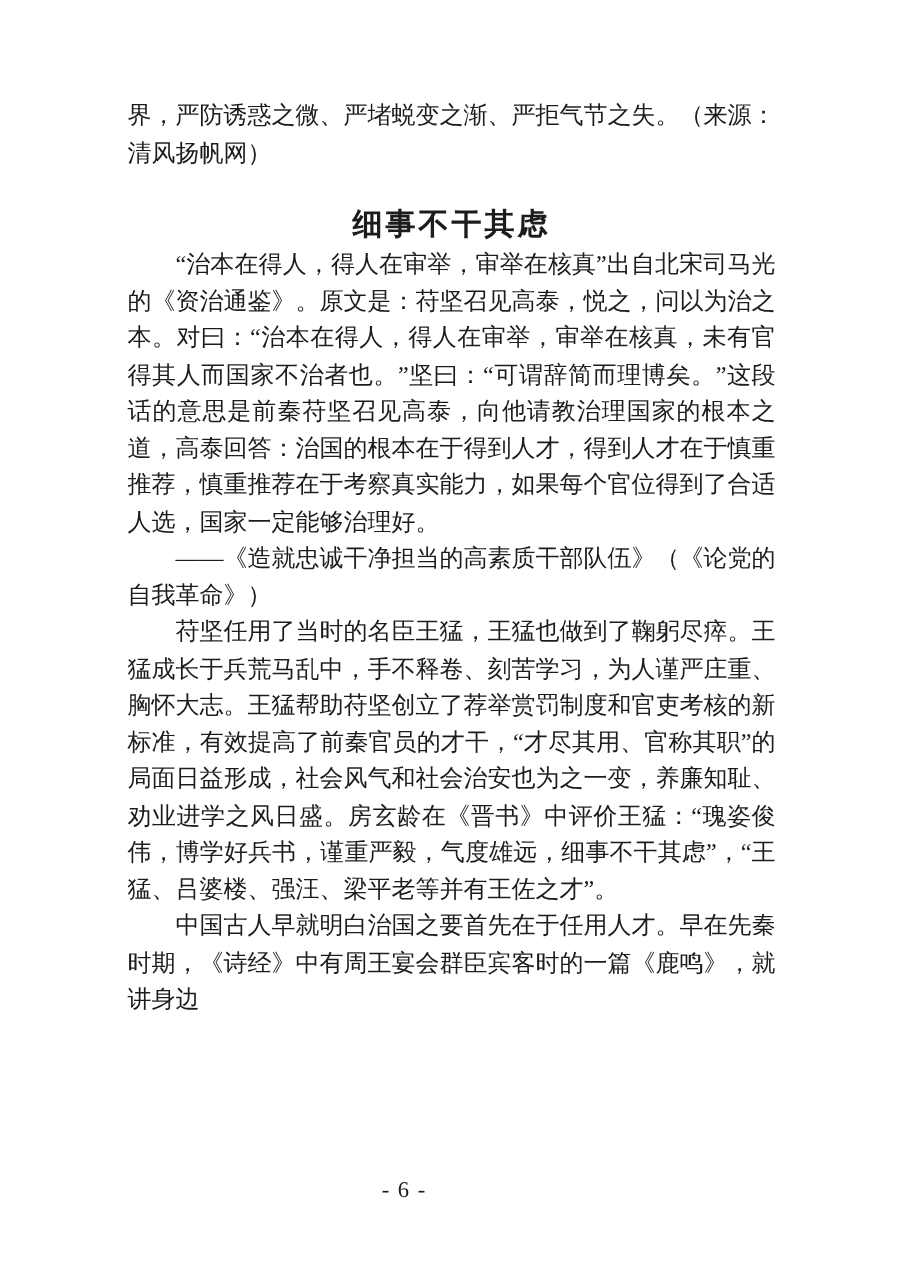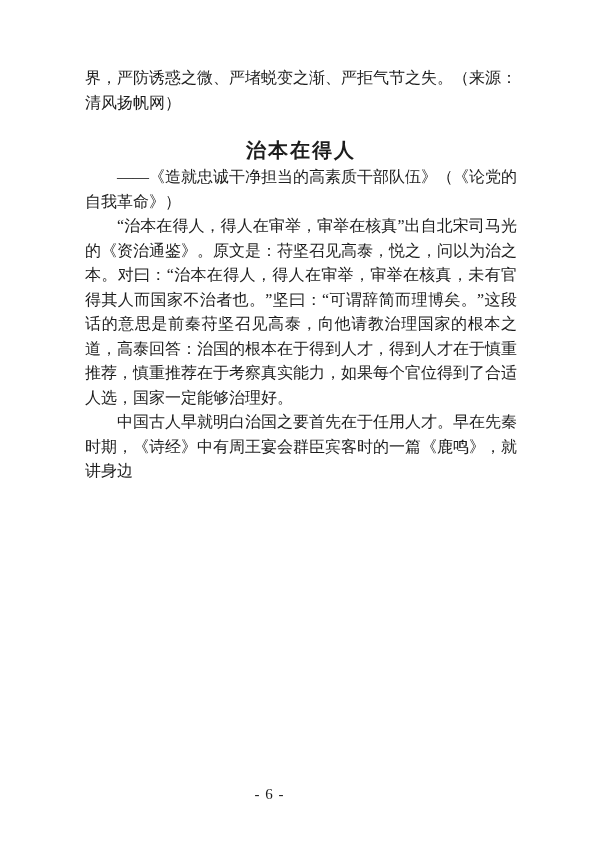--- a/index.html
+++ b/index.html
@@ -64,19 +64,20 @@
     letter-spacing: 1px;
     color: #1c1c1c;
   }
 </style>
 </head>
 <body>
 
 <div class="page">
   <div class="textcol">
     <p class="carryover">界，严防诱惑之微、严堵蜕变之渐、严拒气节之失。（来源：清风扬帆网）</p>
-    <h1 class="article-title">治本在得人</h1>
+    <h1 class="article-title">细事不干其虑</h1>
+    <p class="para">“治本在得人，得人在审举，审举在核真”出自北宋司马光的《资治通鉴》。原文是：苻坚召见高泰，悦之，问以为治之本。对曰：“治本在得人，得人在审举，审举在核真，未有官得其人而国家不治者也。”坚曰：“可谓辞简而理博矣。”这段话的意思是前秦苻坚召见高泰，向他请教治理国家的根本之道，高泰回答：治国的根本在于得到人才，得到人才在于慎重推荐，慎重推荐在于考察真实能力，如果每个官位得到了合适人选，国家一定能够治理好。</p>
     <p class="para">——《造就忠诚干净担当的高素质干部队伍》（《论党的自我革命》）</p>
-    <p class="para">“治本在得人，得人在审举，审举在核真”出自北宋司马光的《资治通鉴》。原文是：苻坚召见高泰，悦之，问以为治之本。对曰：“治本在得人，得人在审举，审举在核真，未有官得其人而国家不治者也。”坚曰：“可谓辞简而理博矣。”这段话的意思是前秦苻坚召见高泰，向他请教治理国家的根本之道，高泰回答：治国的根本在于得到人才，得到人才在于慎重推荐，慎重推荐在于考察真实能力，如果每个官位得到了合适人选，国家一定能够治理好。</p>
+    <p class="para">苻坚任用了当时的名臣王猛，王猛也做到了鞠躬尽瘁。王猛成长于兵荒马乱中，手不释卷、刻苦学习，为人谨严庄重、胸怀大志。王猛帮助苻坚创立了荐举赏罚制度和官吏考核的新标准，有效提高了前秦官员的才干，“才尽其用、官称其职”的局面日益形成，社会风气和社会治安也为之一变，养廉知耻、劝业进学之风日盛。房玄龄在《晋书》中评价王猛：“瑰姿俊伟，博学好兵书，谨重严毅，气度雄远，细事不干其虑”，“王猛、吕婆楼、强汪、梁平老等并有王佐之才”。</p>
     <p class="para">中国古人早就明白治国之要首先在于任用人才。早在先秦时期，《诗经》中有周王宴会群臣宾客时的一篇《鹿鸣》，就讲身边</p>
   </div>
   <div class="footer">- 6 -</div>
 </div>
 
 </body></html>

